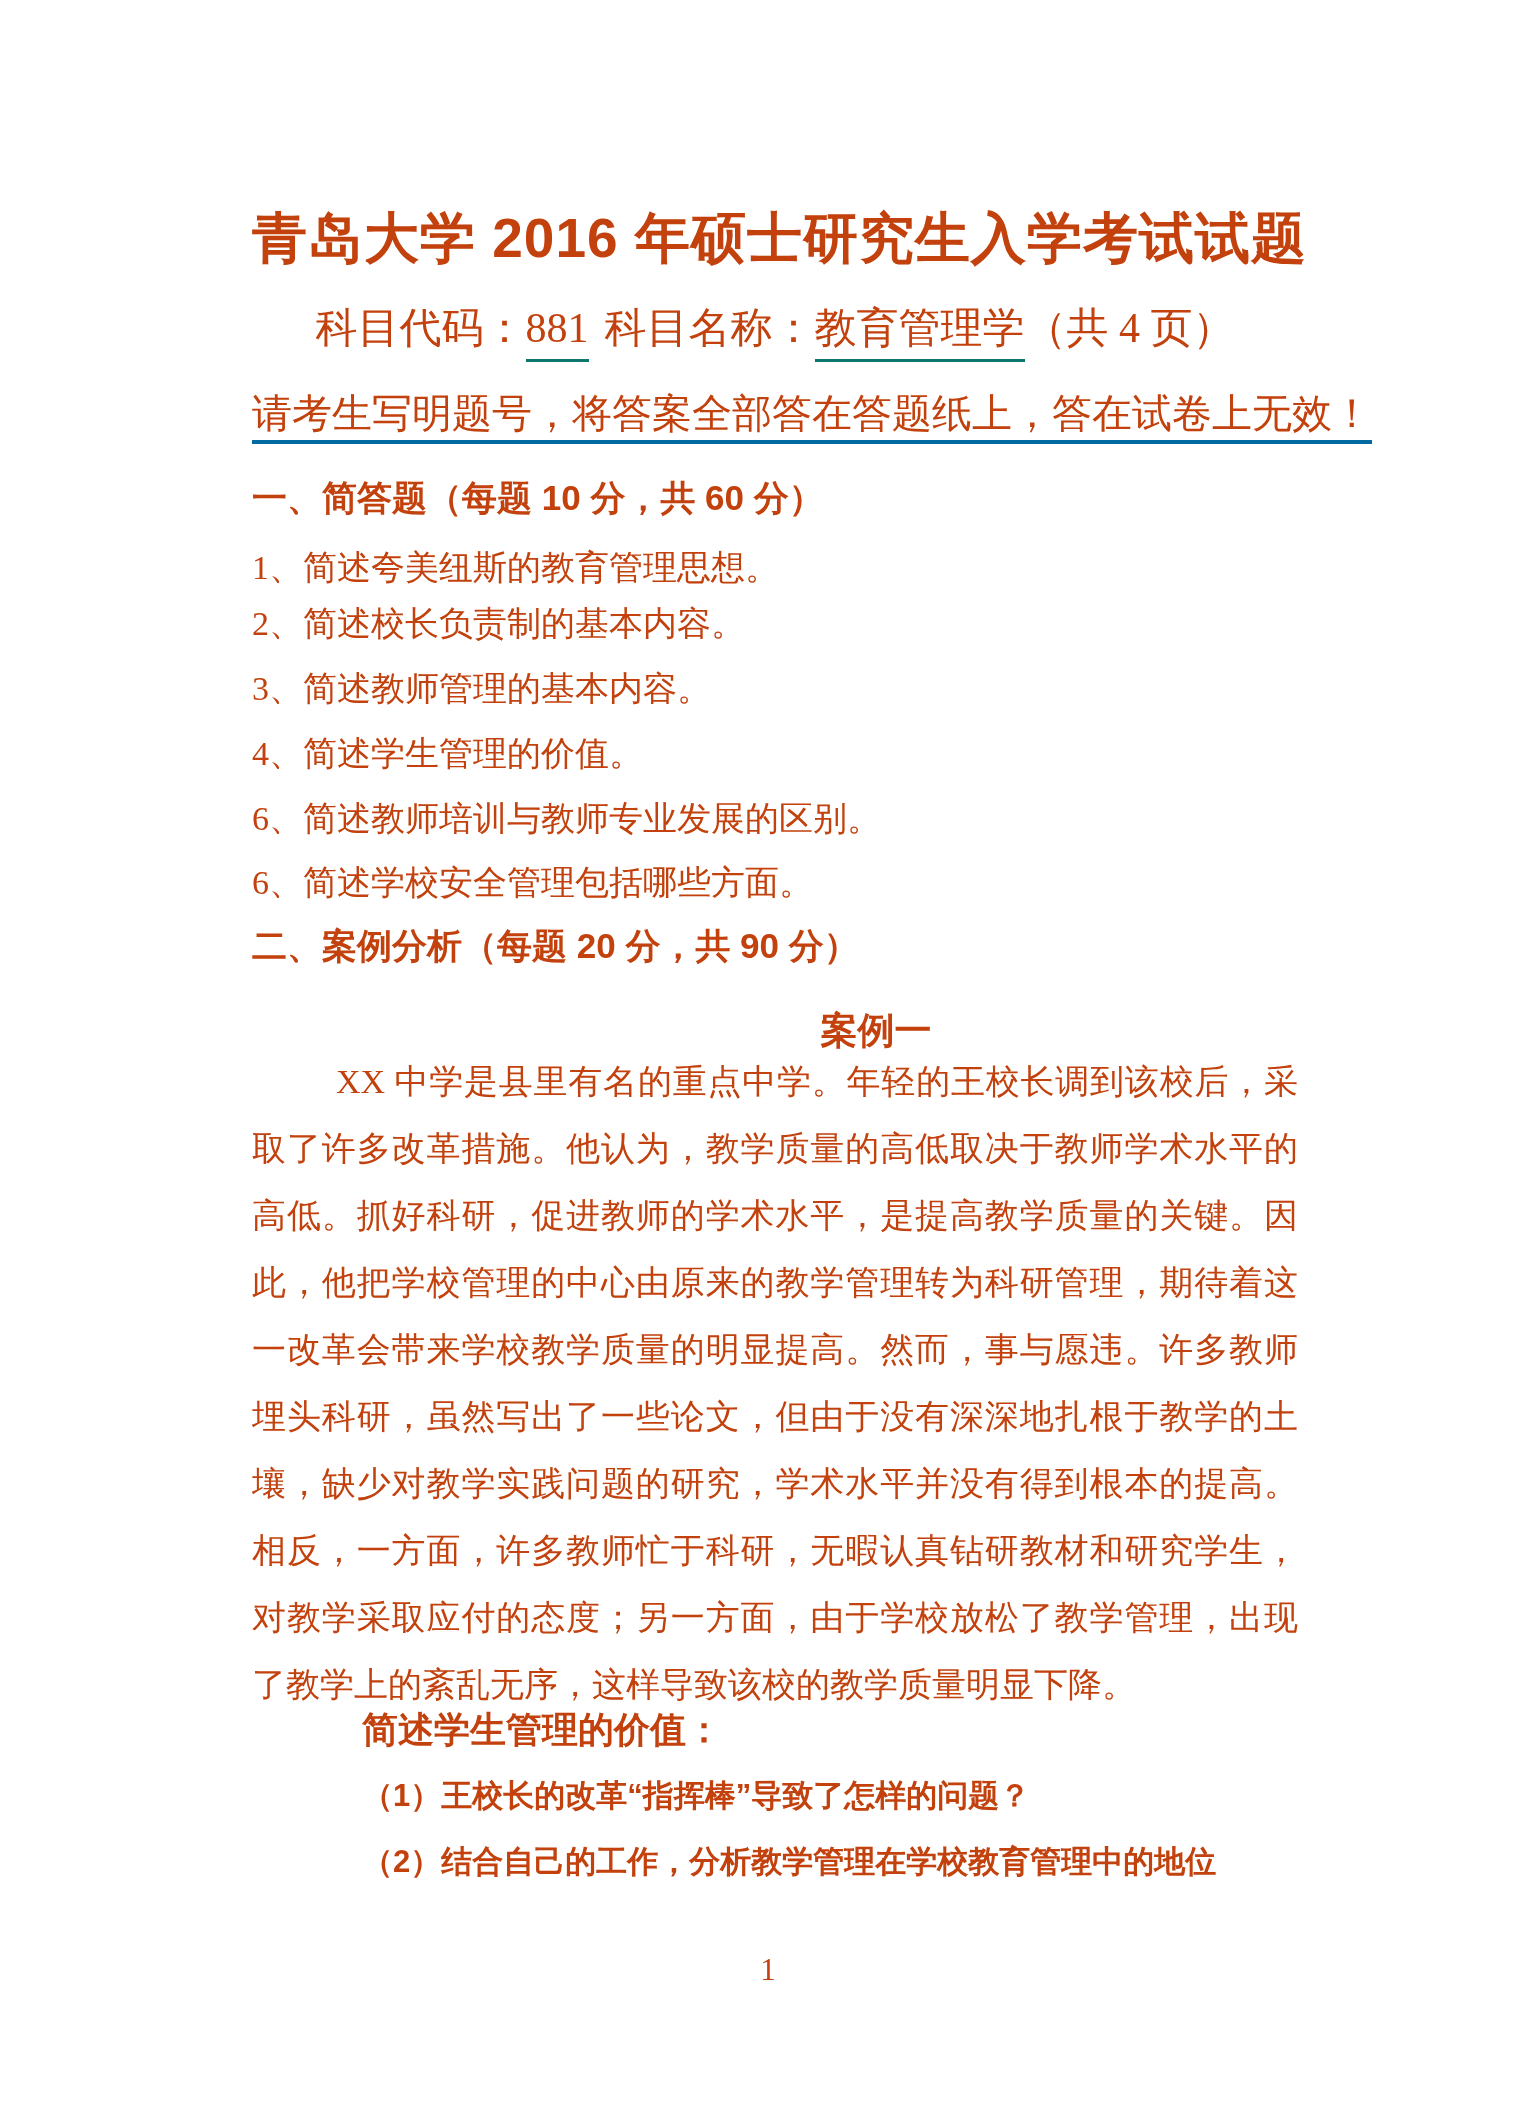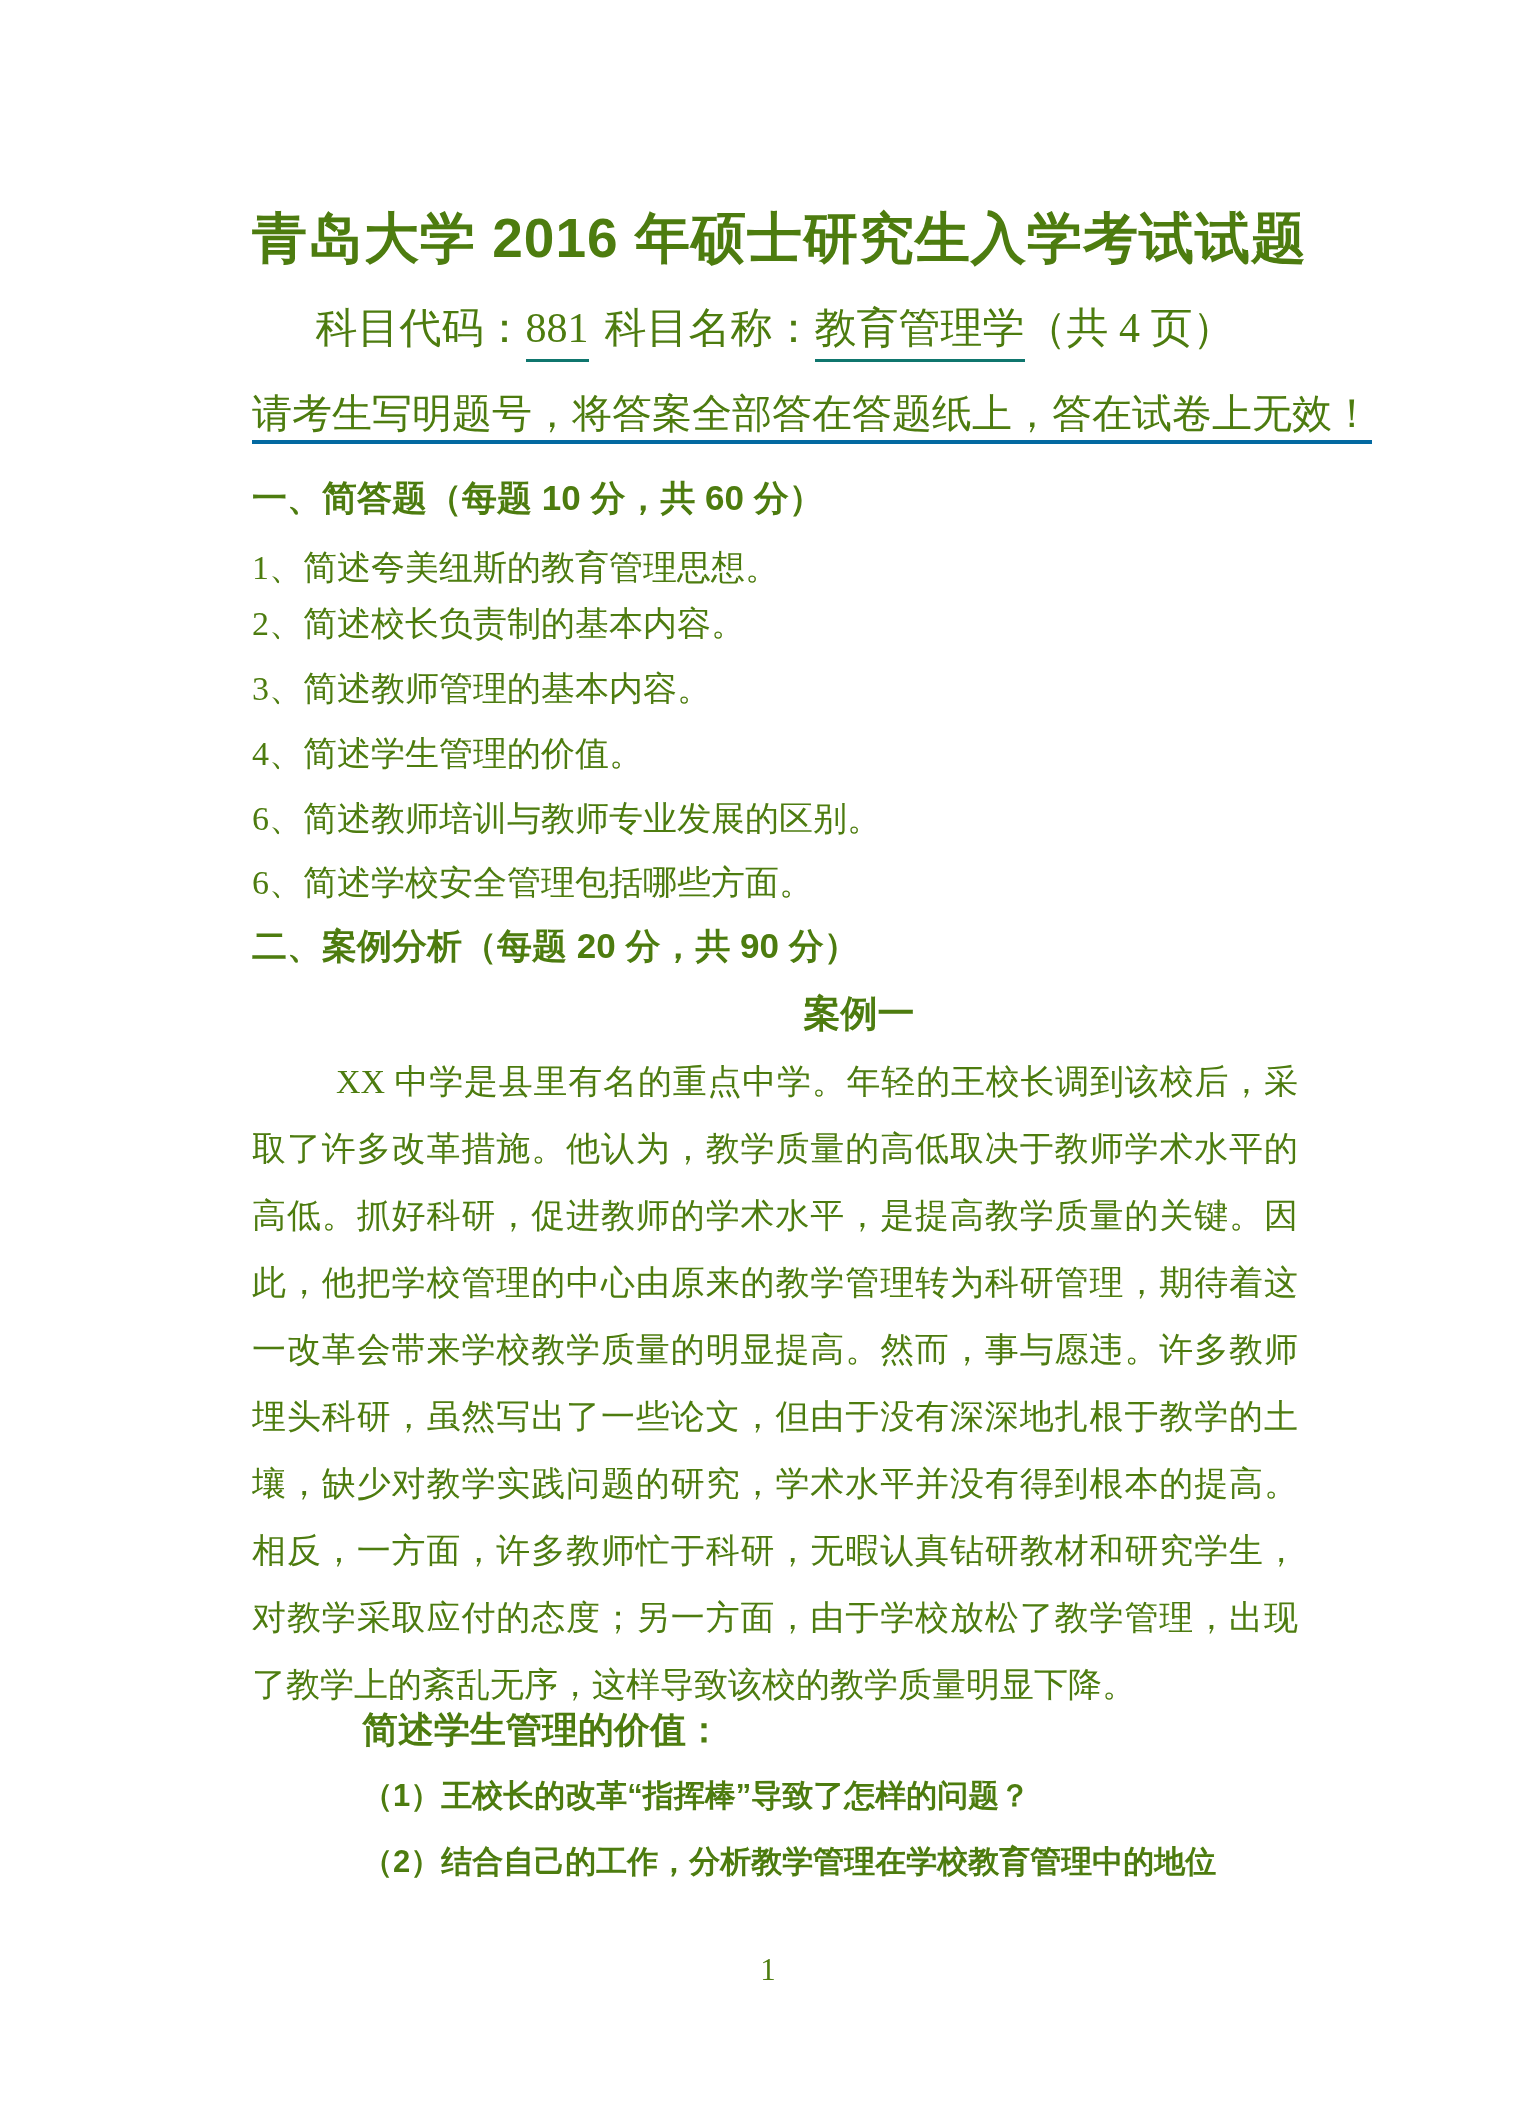--- a/index.html
+++ b/index.html
@@ -5,21 +5,21 @@
   html, body {
     margin: 0;
     padding: 0;
     background: #ffffff;
   }
   .page {
     position: relative;
     width: 1536px;
     height: 2127px;
     background: #ffffff;
-    color: #4d7c0f;
+    color: #c2410c;
     font-family: "Liberation Serif", "DejaVu Serif", serif;
     overflow: hidden;
   }
   .content {
     position: absolute;
     left: 252px;
     top: 0;
     width: 1046px;
     height: 100%;
   }
@@ -83,21 +83,21 @@
   .q2 { top: 602px; }
   .q3 { top: 667px; }
   .q4 { top: 732px; }
   .q5 { top: 797px; }
   .q6 { top: 861px; }
   .case-title {
     position: absolute;
     top: 990px;
     left: 84px;
     width: 100%;
-    margin: 0;
+    margin: 17px;
     text-align: center;
     font-family: "Liberation Sans", "DejaVu Sans", sans-serif;
     font-weight: bold;
     font-size: 37px;
     line-height: 48px;
   }
   .case-body {
     position: absolute;
     top: 1048px;
     left: 0;

